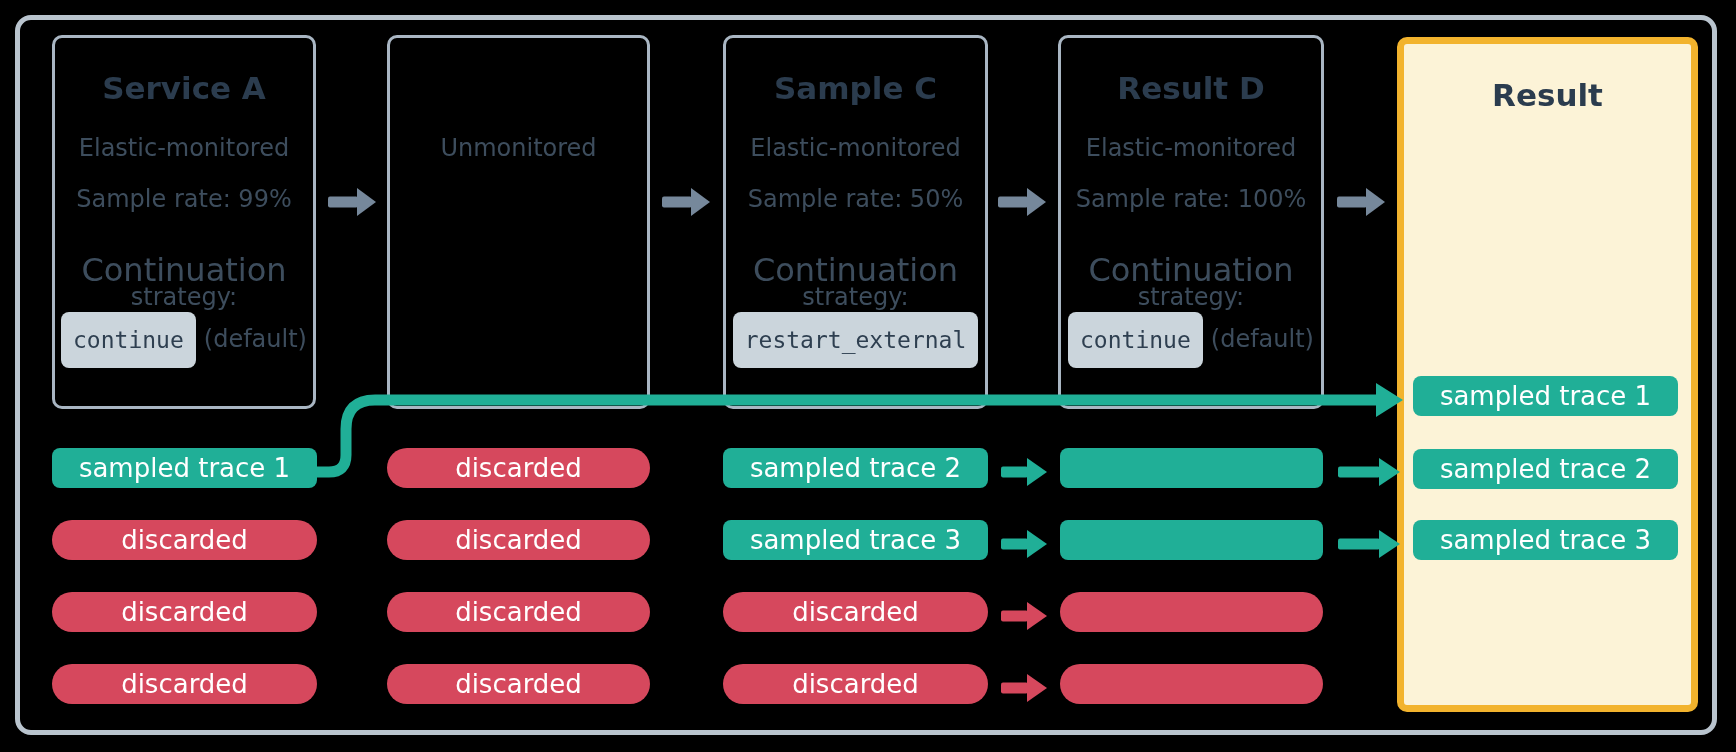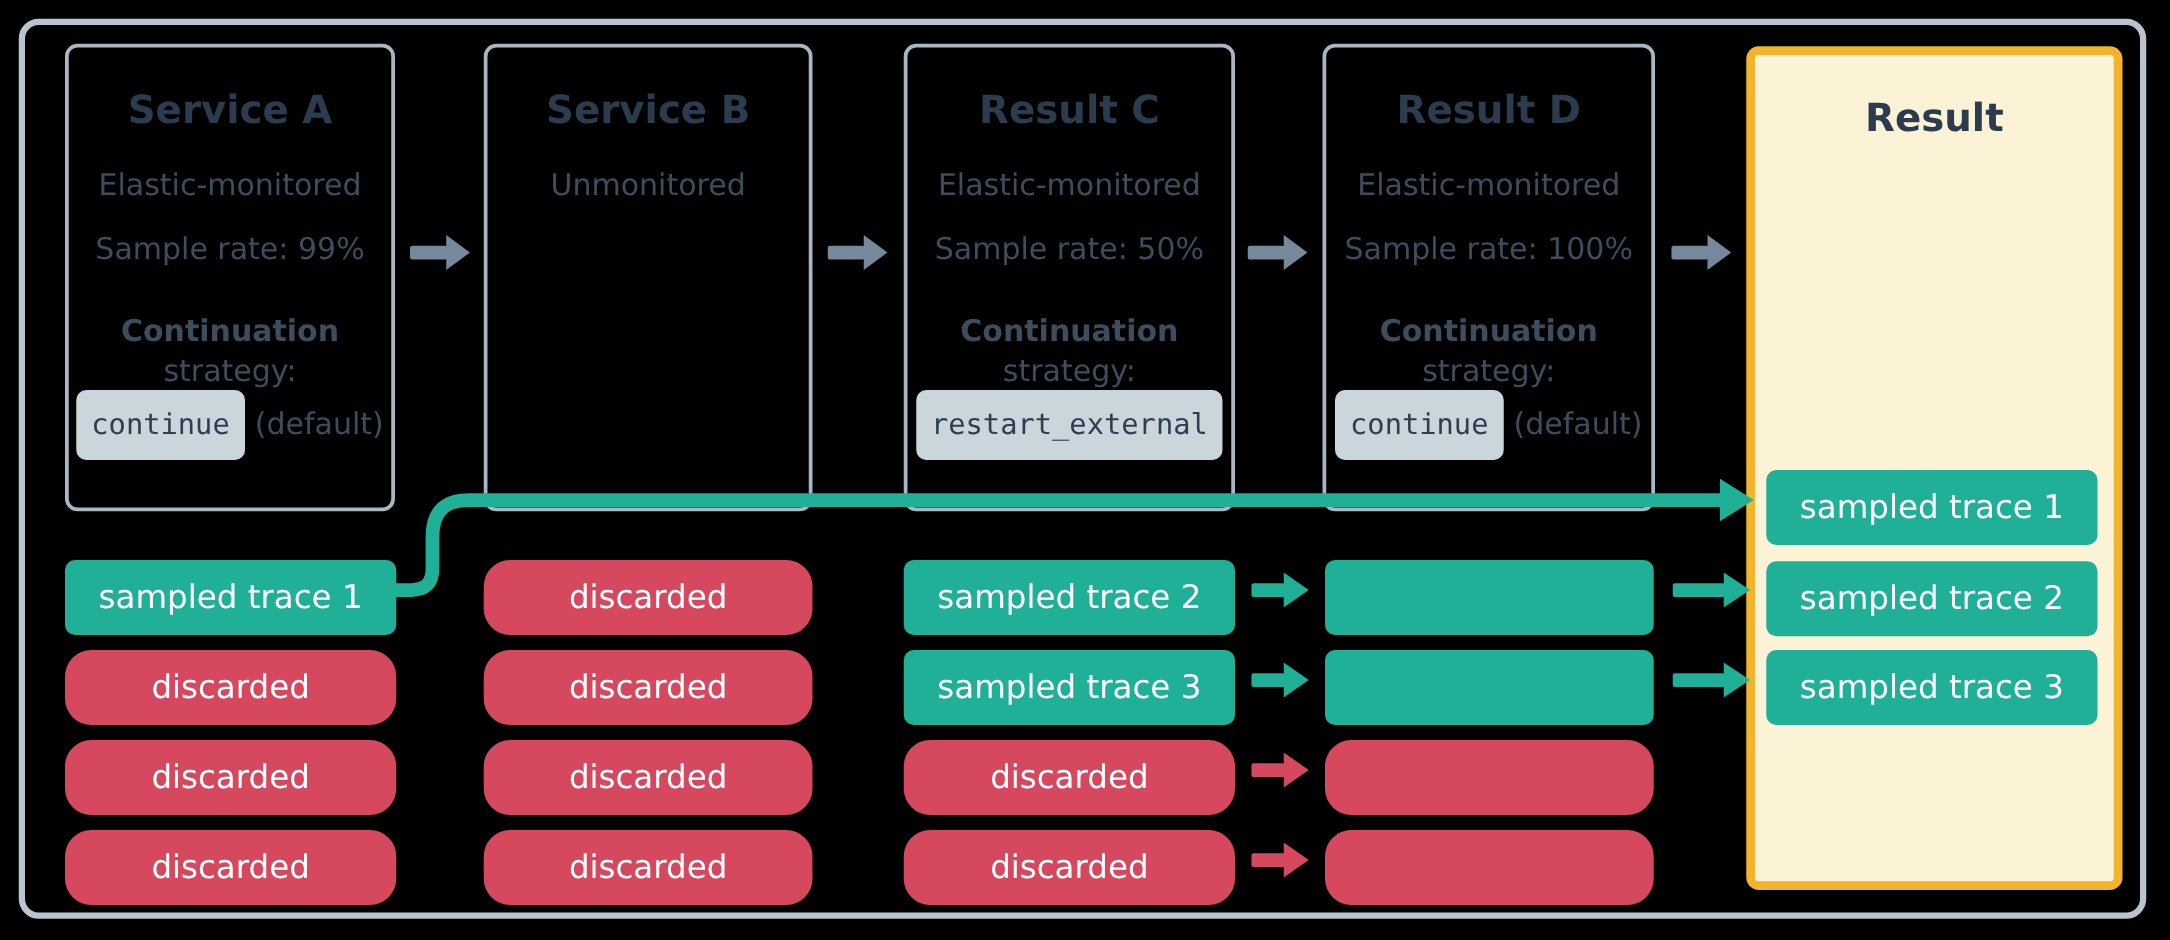--- a/index.html
+++ b/index.html
@@ -14,42 +14,42 @@
   }
   
   .svc-box{
     position:absolute;top:35px;height:374px;box-sizing:border-box;
     border:3px solid var(--box-border);border-radius:10px;
   }
   .svc-box div{position:absolute;left:0;right:0;text-align:center;line-height:1.15;}
   .svc-title{top:33px;font-size:31px;font-weight:bold;color:var(--title-text);}
   .svc-sub{top:86px;font-size:24px;color:var(--body-text);margin-top:11px;}
   .svc-sample{top:148px;font-size:24px;color:var(--body-text);}
-  .svc-cont1{top:214px;font-size:24px;color:var(--body-text);font-weight:bold;}
+  .svc-cont1{top:214px;font-size:32px;color:var(--body-text);}
   .svc-cont2{top:246px;font-size:24px;color:var(--body-text);}
   .svc-codeline{top:274px;display:flex;justify-content:center;align-items:center;gap:8px;}
   .code-chip{
     background:var(--code-chip-bg);color:var(--code-chip-text);
     font-family:"DejaVu Sans Mono","Liberation Mono",monospace;font-size:23px;
     padding:15px 12px;border-radius:8px;white-space:nowrap;
   }
   .code-note{font-size:24px;color:var(--body-text);}
   .code-note:empty{display:none;}
   
   .result-box{
     position:absolute;left:1397px;top:37px;width:301px;height:675px;box-sizing:border-box;
     background:var(--result-bg);border:7px solid var(--result-border);border-radius:10px;
   }
   .result-title{
     position:absolute;top:33px;left:0;right:0;text-align:center;
     font-size:31px;font-weight:bold;color:var(--title-text);
   }
   
   .chip{
-    position:absolute;height:60px;border-radius:8px;box-sizing:border-box;
+    position:absolute;height:40px;border-radius:8px;box-sizing:border-box;
     display:flex;align-items:center;justify-content:center;
     color:var(--chip-text);font-size:26px;white-space:nowrap;
   }
   .chip-sampled{background:var(--sampled);}
   .chip-discarded{background:var(--discarded);border-radius:21px;}
   .col-a{left:52px;width:265px}.col-b{left:387px;width:263px}
   .col-c{left:723px;width:265px}.col-d{left:1060px;width:263px}
   .row-0{top:448px}.row-1{top:520px}.row-2{top:592px}.row-3{top:664px}
   .res-chip{left:1413px;width:265px}
   .res-row-0{top:376px}.res-row-1{top:449px}.res-row-2{top:520px}
@@ -90,26 +90,25 @@
     <div class="svc-sample">Sample rate: 99%</div>
     <div class="svc-cont1">Continuation</div>
     <div class="svc-cont2">strategy:</div>
     <div class="svc-codeline">
       <span class="code-chip">continue</span>
       <span class="code-note">(default)</span>
     </div>
   </div>
 
   <div class="svc-box" style="left:387px;width:263px">
-    <div class="svc-title">Service B</div>
     <div class="svc-sub">Unmonitored</div>
   </div>
 
   <div class="svc-box" style="left:723px;width:265px">
-    <div class="svc-title">Result C</div>
+    <div class="svc-title">Sample C</div>
     <div class="svc-sub">Elastic-monitored</div>
     <div class="svc-sample">Sample rate: 50%</div>
     <div class="svc-cont1">Continuation</div>
     <div class="svc-cont2">strategy:</div>
     <div class="svc-codeline">
       <span class="code-chip">restart_external</span>
 
     </div>
   </div>
 

